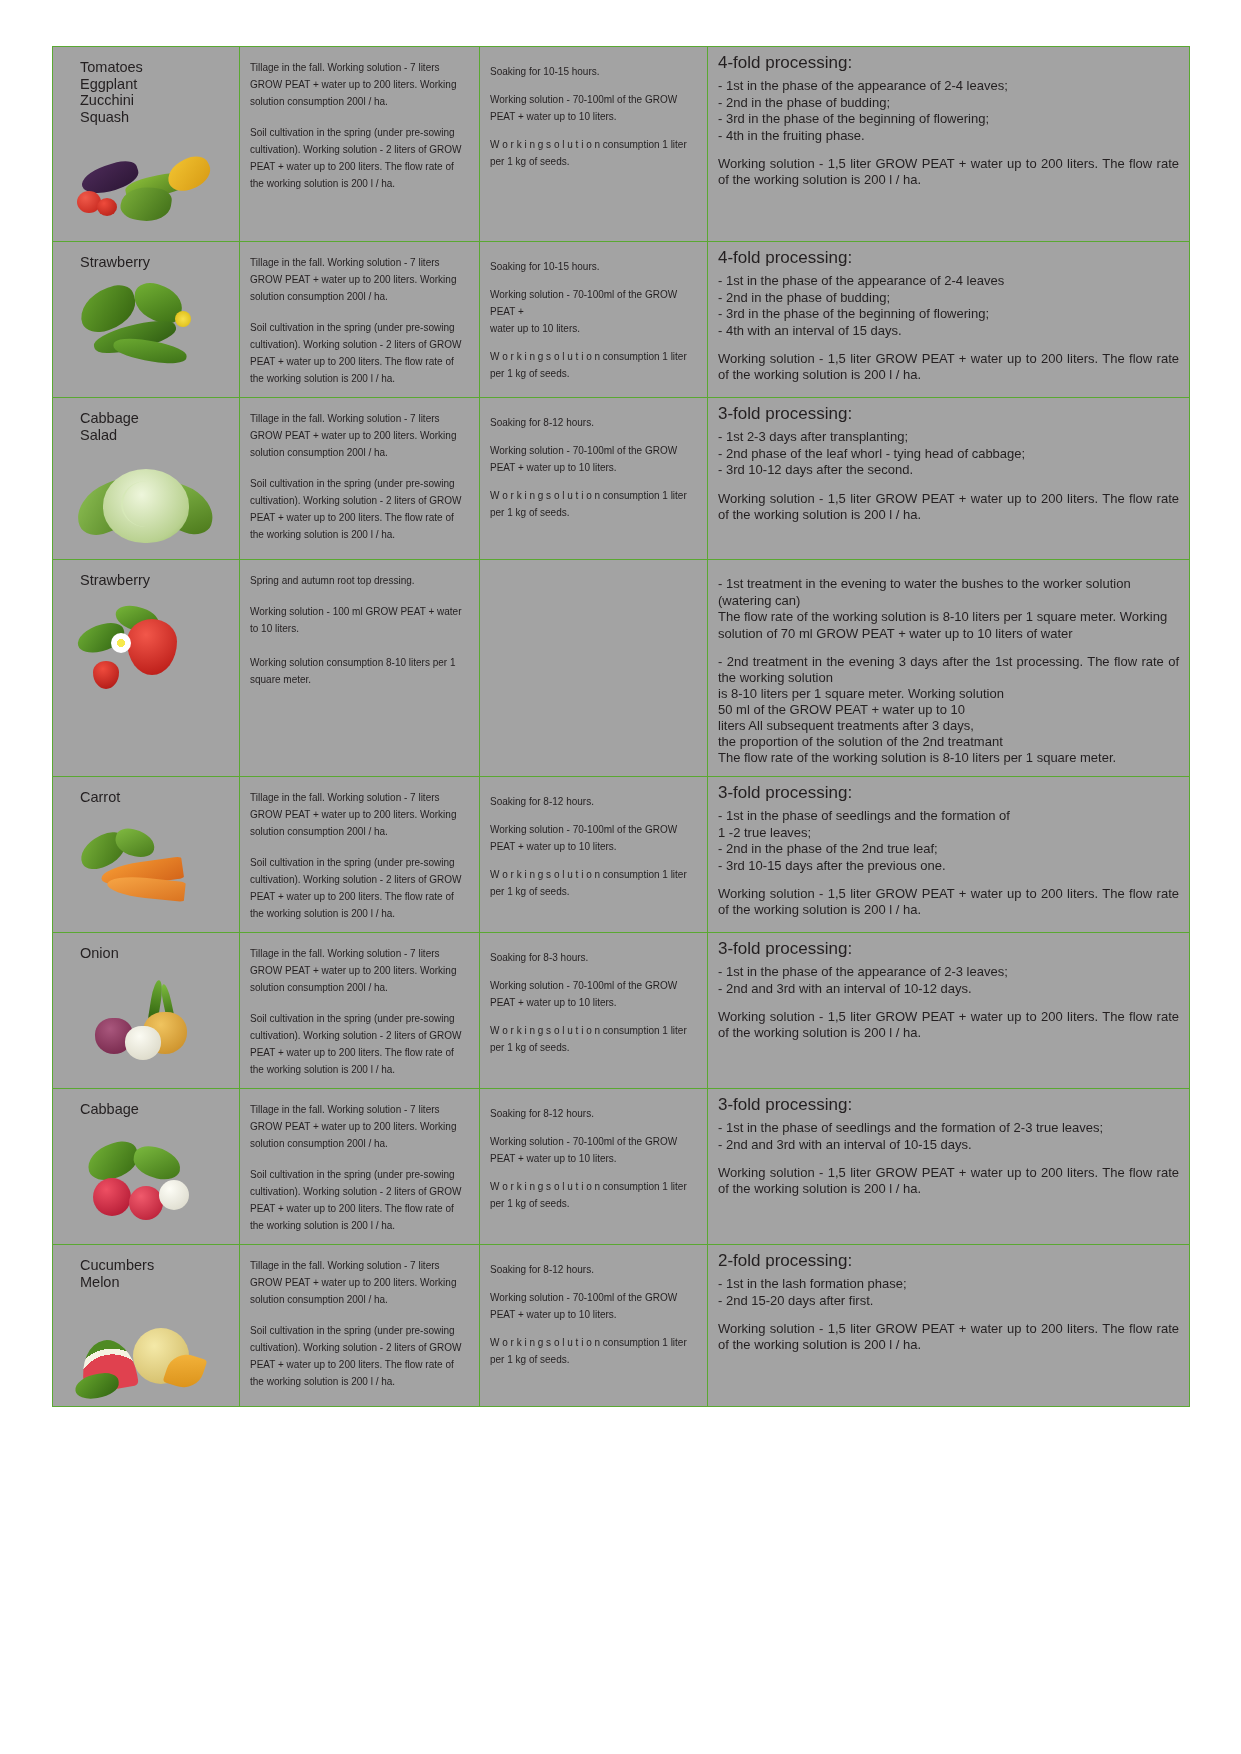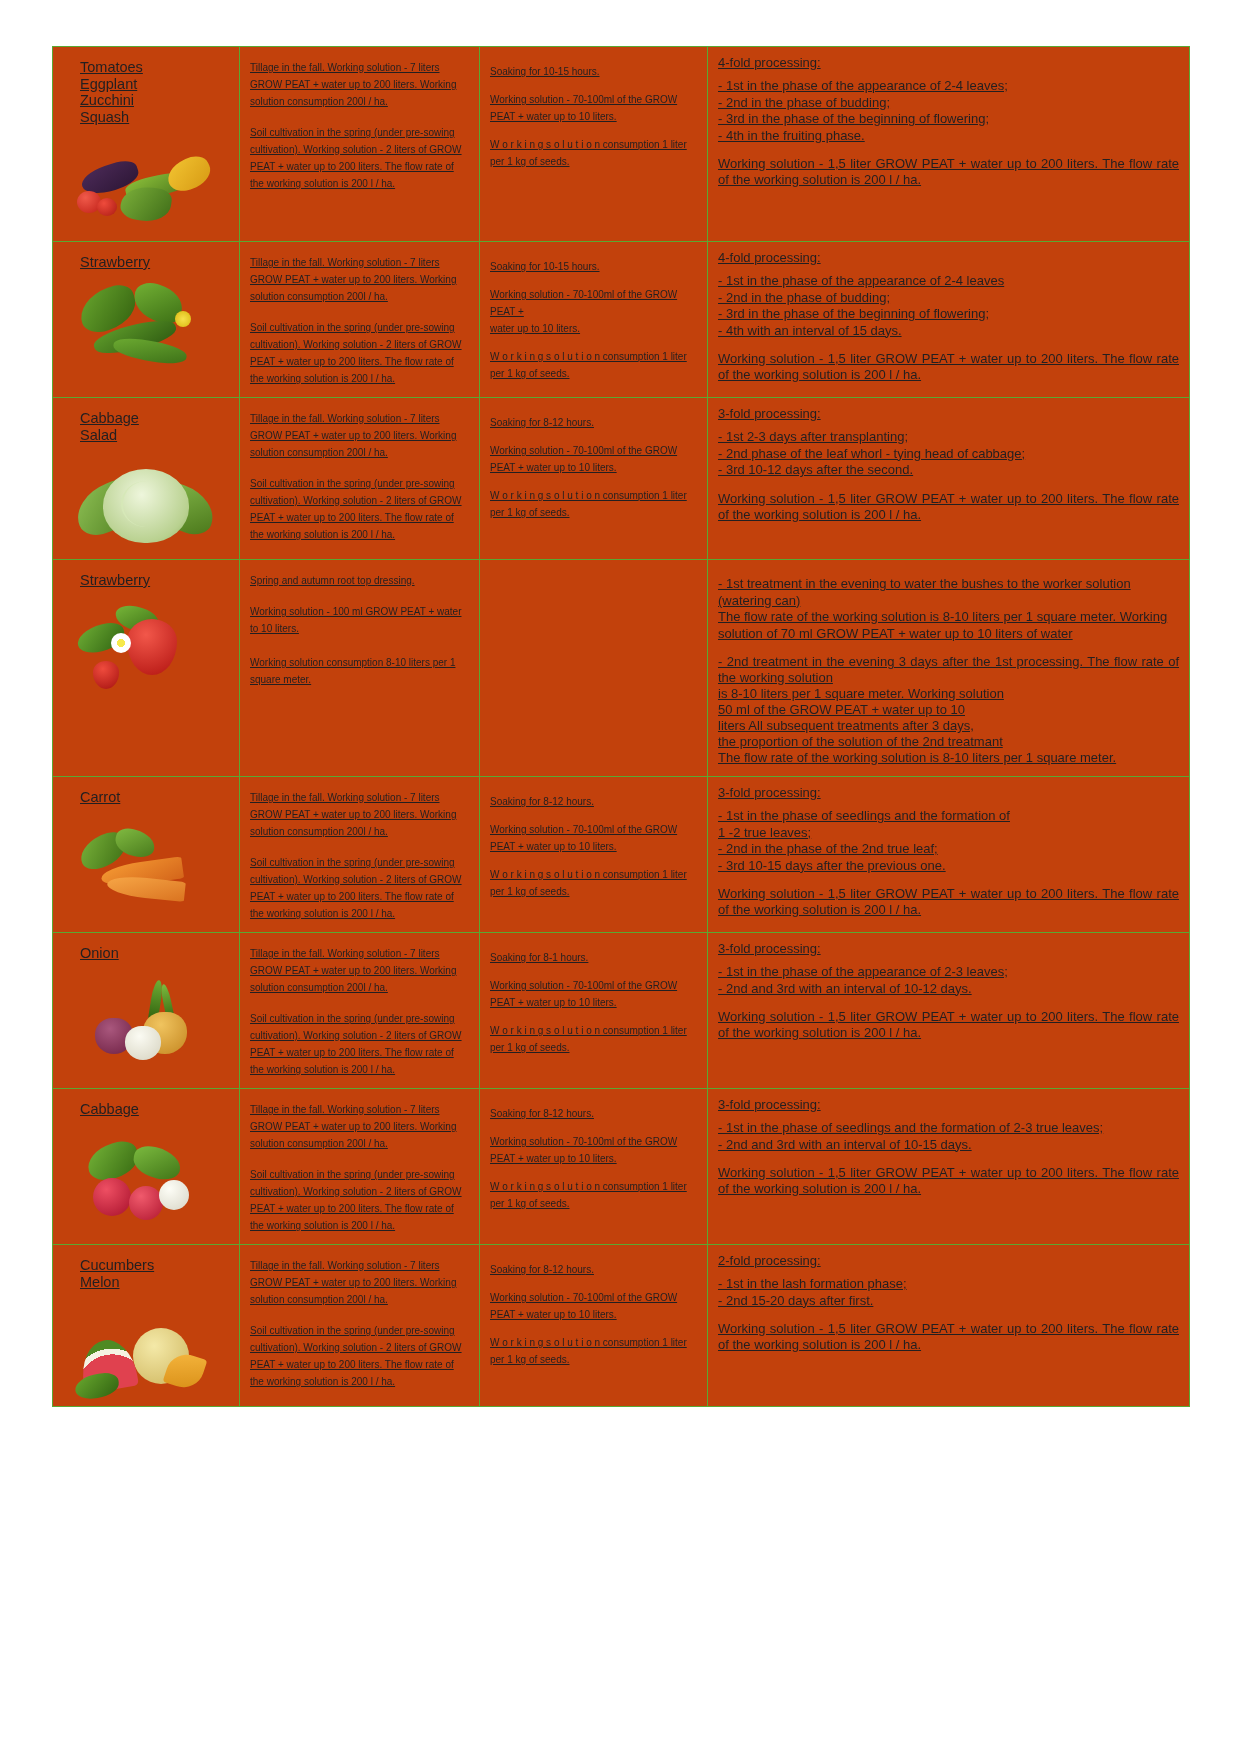--- a/index.html
+++ b/index.html
@@ -22,22 +22,21 @@
   }
   table.crop-table {
     width: 1137px;
     border-collapse: collapse;
     table-layout: fixed;
   }
   table.crop-table td {
     border: 1.5px solid #5aa832;
     vertical-align: top;
     padding: 8px 10px 10px 10px;
-    background: #c2410c;
-    text-decoration: underline;
+    background: #a3a3a3;
   }
   col.c-name  { width: 187px; }
   col.c-soil  { width: 240px; }
   col.c-soak  { width: 228px; }
   col.c-proc  { width: 482px; }
 
   .crop-name {
     font-size: 14.5px;
     line-height: 16.5px;
     color: #231f20;
@@ -53,21 +52,21 @@
   }
   .cell-text {
     font-size: 10px;
     line-height: 17px;
     white-space: pre-line;
     color: #231f20;
   }
   .cell-text.soil { padding-top: 4px; }
   .cell-text.soak { padding-top: 8px; }
   .proc-head {
-    font-size: 13px;
+    font-size: 17px;
     line-height: 15px;
     margin-bottom: 8px;
     white-space: pre-line;
   }
   .proc-list {
     font-size: 13px;
     line-height: 16.5px;
     white-space: pre-line;
     margin-bottom: 12px;
   }
@@ -492,21 +491,21 @@
             <span class="veg o2"></span>
               <span class="veg o1"></span>
               <span class="veg o3"></span>
           </div>
         </td>
         <td>
           <div class="cell-text soil soil-para">Tillage in the fall. Working solution - 7 liters GROW PEAT +  water up to 200 liters. Working  solution consumption 200l / ha.</div>
           <div class="cell-text soil">Soil cultivation in the spring (under pre-sowing cultivation). Working solution - 2 liters of GROW PEAT + water up to 200 liters.  The flow rate of the working  solution is 200 l / ha.</div>
         </td>
         <td>
-          <div class="cell-text soak soak-block">Soaking for 8-1 hours.</div>
+          <div class="cell-text soak soak-block">Soaking for 8-3 hours.</div>
           <div class="cell-text soak-block">Working solution - 70-100ml of the GROW PEAT + water up to 10 liters.</div>
           <div class="cell-text">W o r k i n g   s o l u t i o n  consumption 1 liter per 1 kg of seeds.</div>
         </td>
         <td>
           <div class="proc-head">3-fold processing:</div>
           <div class="proc-list">- 1st in the phase of the appearance of 2-3 leaves;
 - 2nd and 3rd with an interval of 10-12 days.</div>
           <div class="proc-tail">Working  solution  -  1,5  liter  GROW PEAT  +  water  up  to 200 liters. The flow rate of the working solution is 200 l /  ha.</div>
         </td>
       </tr>

